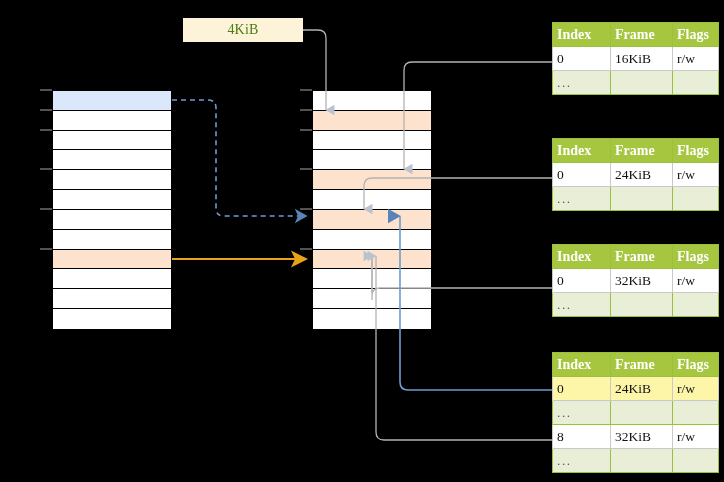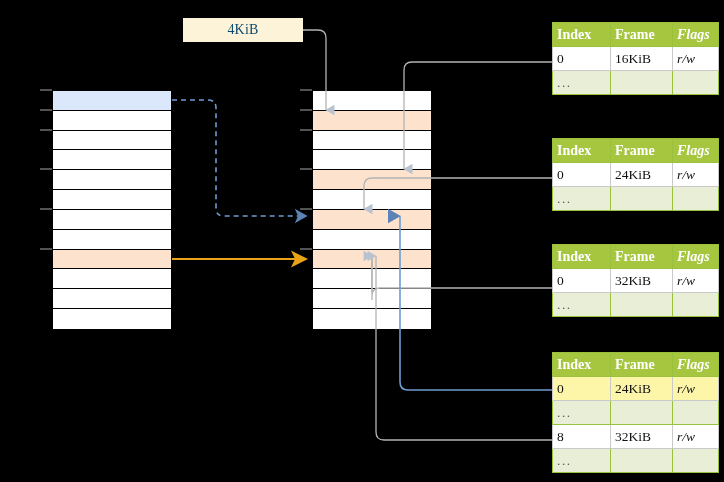--- a/index.html
+++ b/index.html
@@ -14,42 +14,42 @@
   .memtable{position:absolute;border:1px solid #000;box-sizing:border-box;background:#fff;}
   .memrow{box-sizing:border-box;border-bottom:1px solid #000;background:#ffffff;height:19.83px;}
   .memrow:last-child{border-bottom:none;}
   .memrow.blue{background:#dbe8fb;}
   .memrow.peach{background:#fde3cd;}
 
   
   .chip{
     position:absolute;background:#fdf3d8;border:none;box-sizing:border-box;
     display:flex;align-items:center;justify-content:center;
-    font-size:14px;color:#0c4a6e;letter-spacing:.2px;
+    font-size:14px;color:#4d7c0f;letter-spacing:.2px;
   }
 
   
   .ptable{
     position:absolute;border-collapse:collapse;table-layout:fixed;
     background:#fff;font-size:13.5px;
   }
   .ptable td,.ptable th{
     border:1px solid #9ac13c;box-sizing:border-box;
     padding:0 4px;height:24px;vertical-align:middle;white-space:nowrap;
   }
   .ptable th{
     background:#a6c63f;color:#ffffff;font-weight:bold;font-size:14px;
     text-align:left;border-color:#9ac13c;
   }
   .ptable td.val{background:#ffffff;color:#111;border-color:#c9c9c9;}
   .ptable tr.ellip td{background:#e9efd6;color:#5c5c5c;letter-spacing:1.5px;}
   .ptable td.hl{background:#fdf6a8;}
   .col-index{width:58px;}
   .col-frame{width:62px;margin-left:28px;}
-  .col-flags{width:46px;font-style:italic;}
+  .col-flags{width:46px;}
 
   
   #wires{position:absolute;left:0;top:0;width:724px;height:482px;pointer-events:none;}
 </style>
 </head>
 <body>
 
 <div id="stage">
 
   <div class="chip" id="chip4k" style="left:183px;top:18px;width:120px;height:24px;">

